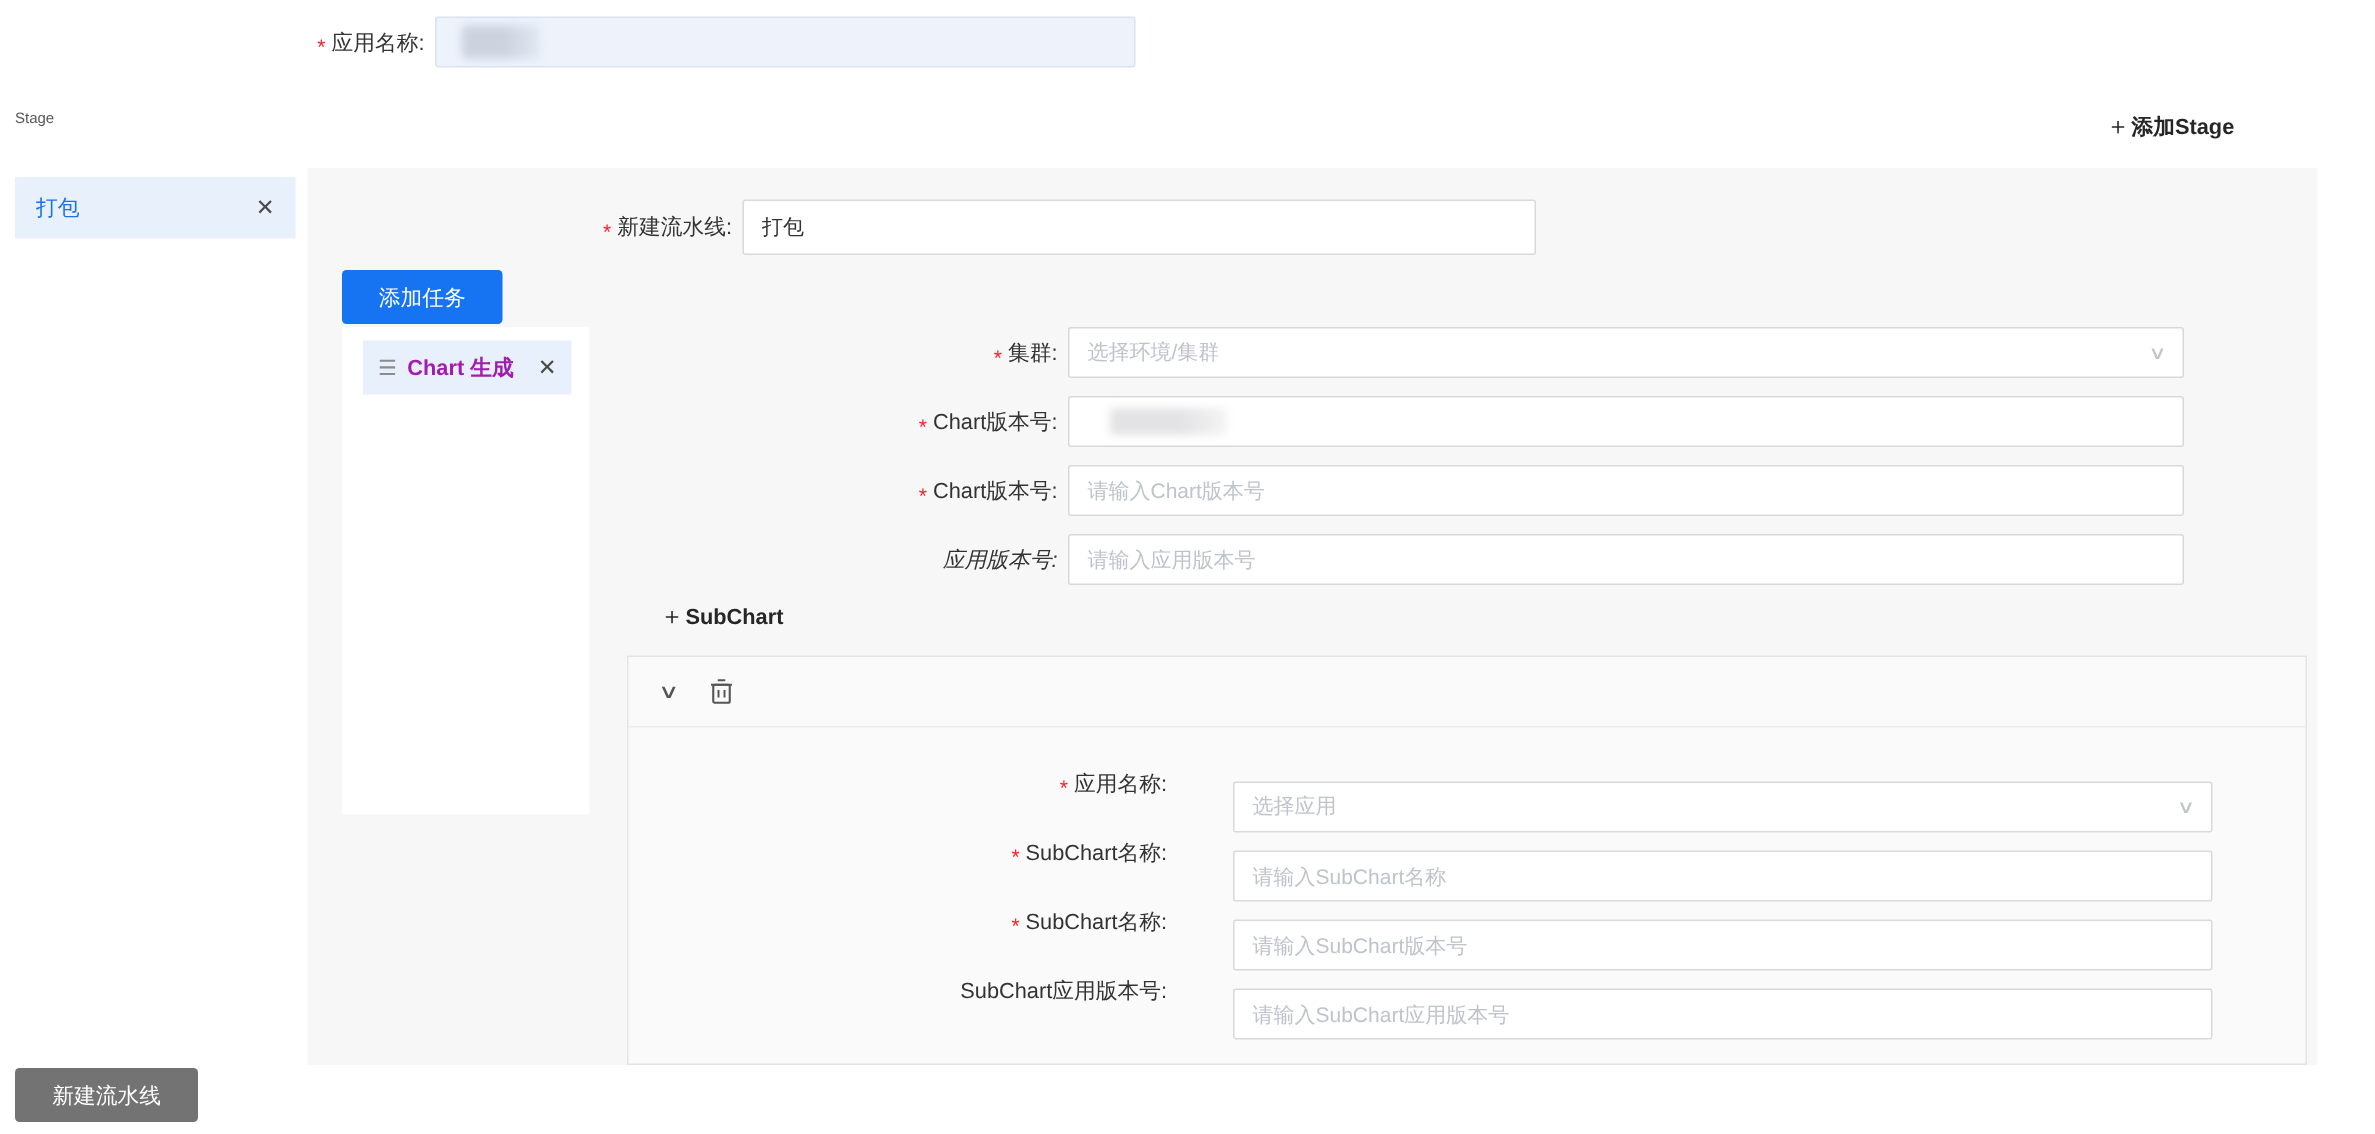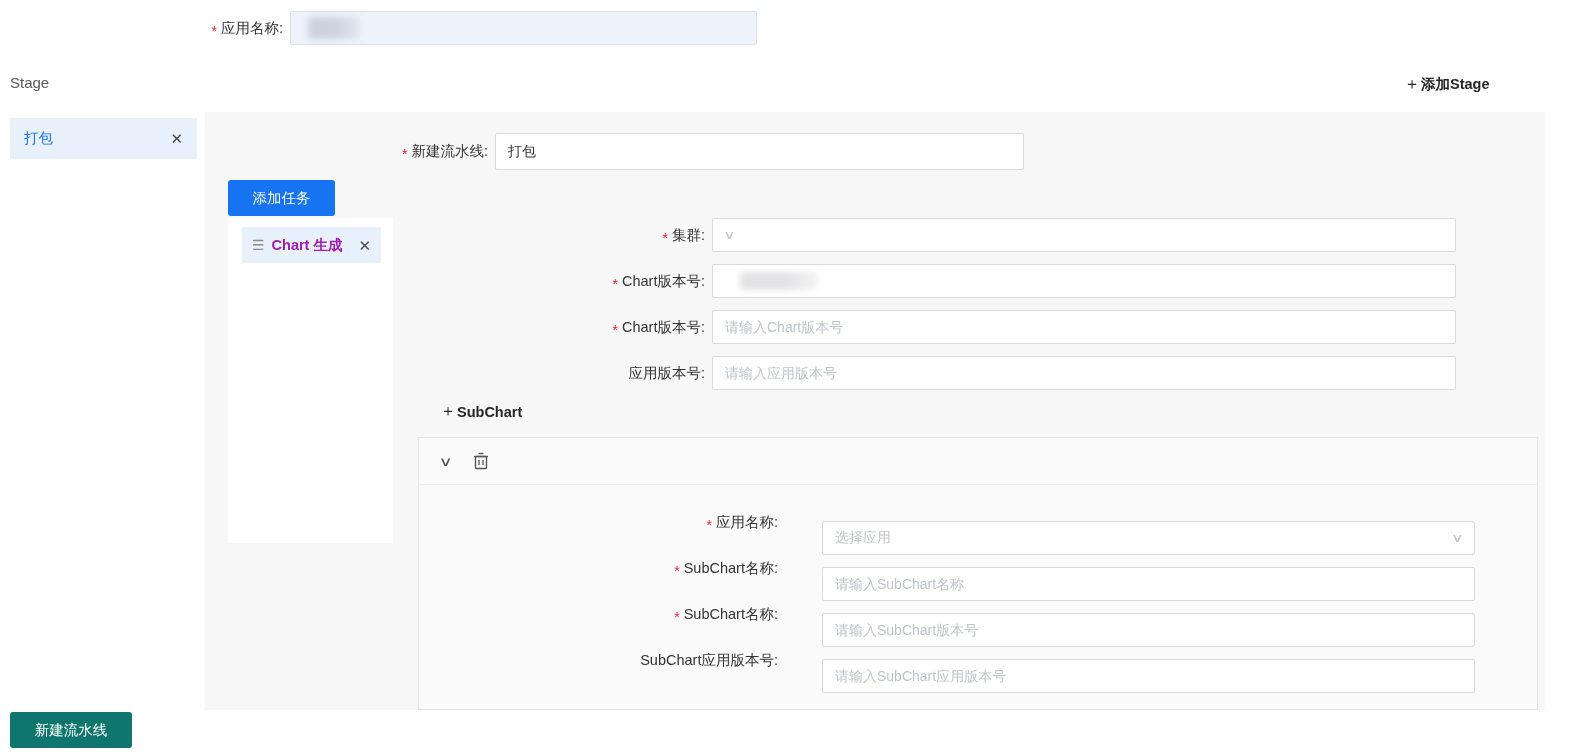--- a/index.html
+++ b/index.html
@@ -24,21 +24,21 @@
   #pipeline-name-label { left:100px; top:19px; width:183px; }
   #pipeline-name-input-wrap { left:290px; top:11px; width:467px; height:34px; }
   #pipeline-name-input-wrap .txt-input { background:#edf2fb; border-color:#dbe2ef; }
   .redact { position:absolute; filter:blur(3px); border-radius:3px; pointer-events:none; }
   #redact-pipeline { left:18px; top:6px; width:52px; height:22px;
     background:linear-gradient(90deg,#ccd3df 55%, #e2e8f2 100%); }
   #redact-chart { left:28px; top:8px; width:78px; height:18px;
     background:linear-gradient(90deg,#e3e3e5 60%, #f4f4f5 100%); }
 
   
-  #stage-title { left:10px; top:74px; font-size:15px; color:#595959; }
+  #stage-title { left:10px; top:74px; font-size:10px; color:#595959; }
   #add-stage-btn { left:1404px; top:74px; display:flex; align-items:center; gap:1px;
     font-weight:bold; color:#262626; cursor:pointer; font-size:14.5px; }
   #add-stage-btn .plus { font-weight:normal; font-size:16px; }
 
   
   .stage-tab { left:10px; top:118px; width:187px; height:41px; background:#e7f0fb;
     display:flex; align-items:center; padding:0 14px; cursor:pointer; }
   .stage-tab .tab-label { color:#1a73e8; font-size:14.5px; flex:1; }
   .close-x { color:#4a4a4a; font-size:15px; cursor:pointer; line-height:1; }
 
@@ -56,21 +56,21 @@
   .task-tab { left:242px; top:227px; width:139px; height:36px; background:#e7f0fb;
     display:flex; align-items:center; gap:7px; padding:0 10px; cursor:pointer; }
   .task-tab .drag-handle { color:#8c8c8c; font-size:14px; cursor:grab; }
   .task-tab .tab-label { color:#a21caf; font-size:14.5px; flex:1; white-space:nowrap;font-weight:bold; }
 
   
   .lbl-main { width:205px; }
   #cluster-label        { left:500px; top:226px; }
   #chart-name-label     { left:500px; top:272px; }
   #chart-version-label  { left:500px; top:318px; }
-  #app-version-label    { left:500px; top:364px; }
+  #app-version-label    { left:500px; top:364px;font-style:italic; }
   .fld-main { left:712px; width:744px; height:34px; }
   #cluster-field       { top:218px; }
   #chart-name-field    { top:264px; }
   #chart-version-field { top:310px; }
   #app-version-field   { top:356px; }
 
   #add-subchart-btn { left:440px; top:401px; display:flex; align-items:center; gap:1px;
     font-weight:bold; color:#262626; cursor:pointer; font-size:14.5px; }
   #add-subchart-btn .plus { font-weight:normal; font-size:16px; }
 
@@ -89,21 +89,21 @@
   #subchart-name-label       { left:548px; top:559px; }
   #subchart-version-label    { left:548px; top:605px; }
   #subchart-appver-label     { left:548px; top:651px; }
   .fld-sub { left:822px; width:653px; height:34px;margin-top:16px; }
   #app-name-field          { top:505px; }
   #subchart-name-field     { top:551px; }
   #subchart-version-field  { top:597px; }
   #subchart-appver-field   { top:643px; }
 
   
-  #create-pipeline-btn { left:10px; top:712px; width:122px; height:36px; background:#0f766e;
+  #create-pipeline-btn { left:10px; top:712px; width:122px; height:36px; background:#737373;
     color:#fff; border:none; border-radius:3px; font-size:14.5px; cursor:pointer;
     font-family:inherit; }
 </style>
 </head>
 <body>
 
 <div class="abs form-label" id="pipeline-name-label">
   <span class="req">*</span>
   <span>应用名称:</span>
 </div>
@@ -140,20 +140,21 @@
   <span class="tab-label">Chart 生成</span>
   <span class="close-x">✕</span>
 </div>
 
 <div class="abs form-label lbl-main" id="cluster-label">
   <span class="req">*</span>
   <span>集群:</span>
 </div>
 <div class="abs fld-main" id="cluster-field">
   <div class="select-box">
+    <span class="select-placeholder">选择环境/集群</span>
     <span class="chevron">∨</span>
   </div>
 </div>
 
 <div class="abs form-label lbl-main" id="chart-name-label">
   <span class="req">*</span>
   <span>Chart版本号:</span>
 </div>
 <div class="abs fld-main" id="chart-name-field">
   <input class="txt-input" type="text" style="">

